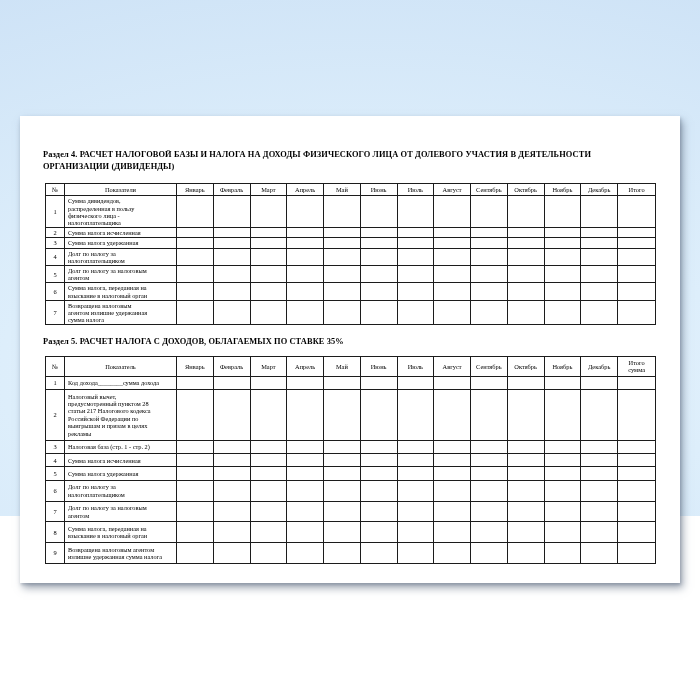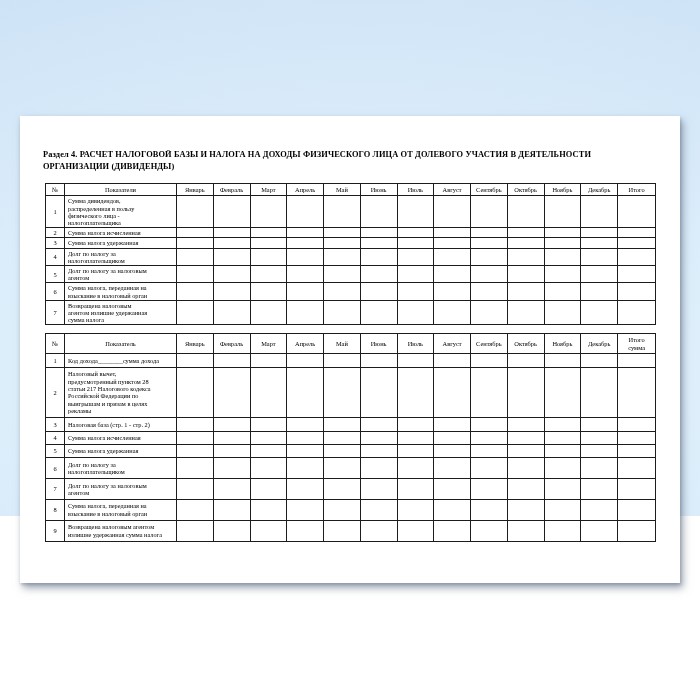--- a/index.html
+++ b/index.html
@@ -227,20 +227,21 @@
             <td class="val"></td>
             <td class="val"></td>
             <td class="val"></td>
             <td class="val"></td>
             <td class="val"></td>
             <td class="val"></td>
           </tr>
         </tbody>
       </table>
 
+    <div class="doc-title title-s5">Раздел 5. РАСЧЕТ НАЛОГА С ДОХОДОВ, ОБЛАГАЕМЫХ ПО СТАВКЕ 35%</div>
 
     <table class="form t2">
         <colgroup>
           <col style="width: 19px;">
           <col style="width: 112px;">
           <col style="width: 36.75px;">
           <col style="width: 36.75px;">
           <col style="width: 36.75px;">
           <col style="width: 36.75px;">
           <col style="width: 36.75px;">

